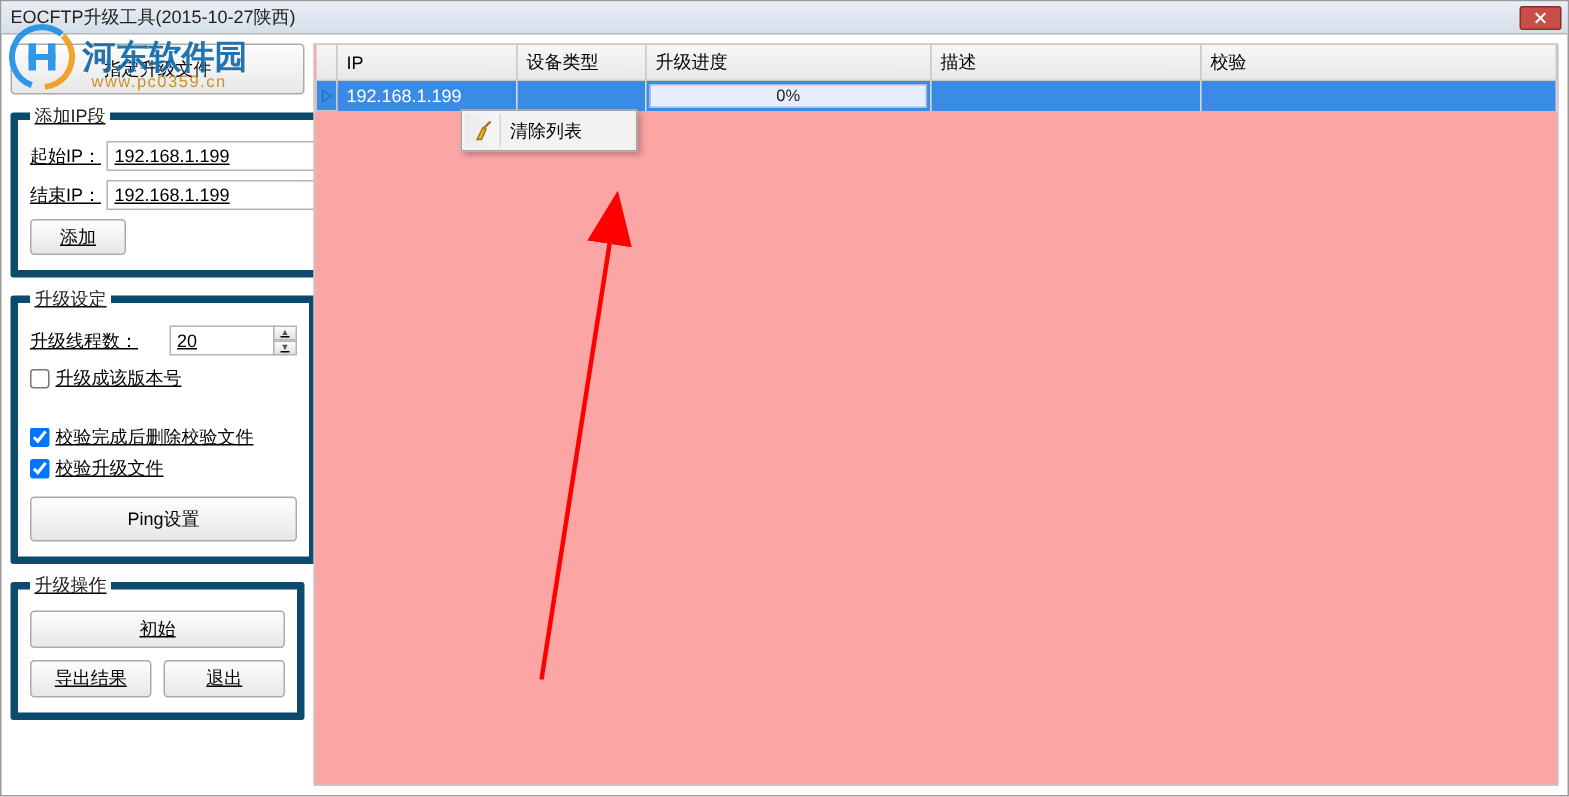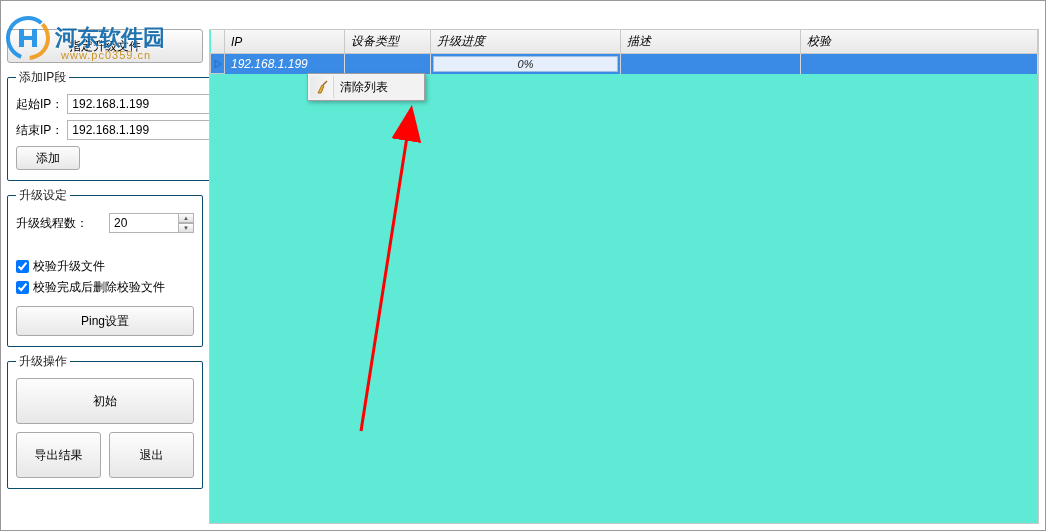--- a/index.html
+++ b/index.html
@@ -55,23 +55,24 @@
       padding: 6px;
       gap: 6px;
     }
     .sidebar {
       width: 196px;
       display: flex;
       flex-direction: column;
       gap: 6px;
     }
     fieldset {
-      border: 1px solid #0c4a6e;
+      border: 5px solid #0c4a6e;
       border-radius: 2px;
       padding: 8px 8px 10px 8px;
+      text-decoration: underline;
     }
     fieldset legend {
       font-size: 12px;
       padding: 0 3px;
       color: #222;
     }
     .btn {
       height: 26px;
       background: linear-gradient(#fdfdfd, #e7e7e7);
       border: 1px solid #a9a9a9;
@@ -141,27 +142,26 @@
       gap: 4px;
       margin: 4px 0;
     }
     .chk-row input[type=checkbox] {
       width: 13px; height: 13px;
     }
     .btn-pair {
       display: flex;
       gap: 8px;
     }
-    .btn-pair .btn { flex: 1; height: 46px; }
+    .btn-pair .btn { flex: 1; height: 25px; }
     .main {
       flex: 1;
       border: 1px solid #c9c9c9;
       position: relative;
-      background: #5eead4;
-      font-style: italic;
+      background: #fca5a5;
     }
     .grid {
       width: 100%;
       border-collapse: collapse;
     }
     .grid th {
       background: linear-gradient(#f7f7f7, #e8e8e8);
       border: 1px solid #c9c9c9;
       border-top: none;
       font-weight: normal;
@@ -265,20 +265,28 @@
     .arrow {
       position: absolute;
       z-index: 9;
       pointer-events: none;
     }
   </style>
 </head>
 <body>
 
 <div class="window">
+  <div class="titlebar">
+    <span class="title">EOCFTP升级工具(2015-10-27陕西)</span>
+    <div class="close-btn">
+      <svg viewBox="0 0 10 10">
+          <path d="M1 1 L9 9 M9 1 L1 9" stroke="#fff" stroke-width="1.6"></path>
+        </svg>
+    </div>
+  </div>
 
   <div class="content">
     <div class="sidebar">
 
       <button class="btn-specify">指定升级文件</button>
 
       <fieldset>
         <legend>添加IP段</legend>
         <div class="row">
           <label>起始IP：</label>
@@ -298,28 +306,32 @@
         <div class="row">
           <label>升级线程数：</label>
           <div class="spinner">
             <input type="text" value="20" style="">
             <div class="spin-btns">
               <div>▲</div>
               <div>▼</div>
             </div>
           </div>
         </div>
+        <div class="chk-row">
+          <input type="checkbox" style="">
+          <span>升级成该版本号</span>
+        </div>
         <div style="height:14px"></div>
         <div class="chk-row">
           <input type="checkbox" checked="" style="">
-          <span>校验升级文件</span>
+          <span>校验完成后删除校验文件</span>
         </div>
         <div class="chk-row">
           <input type="checkbox" checked="" style="">
-          <span>校验完成后删除校验文件</span>
+          <span>校验升级文件</span>
         </div>
         <div style="height:6px"></div>
         <button class="btn btn-wide">Ping设置</button>
       </fieldset>
 
       <fieldset>
         <legend>升级操作</legend>
         <div class="btn-pair" style="margin-bottom:8px">
           <button class="btn">初始</button>
         </div>

